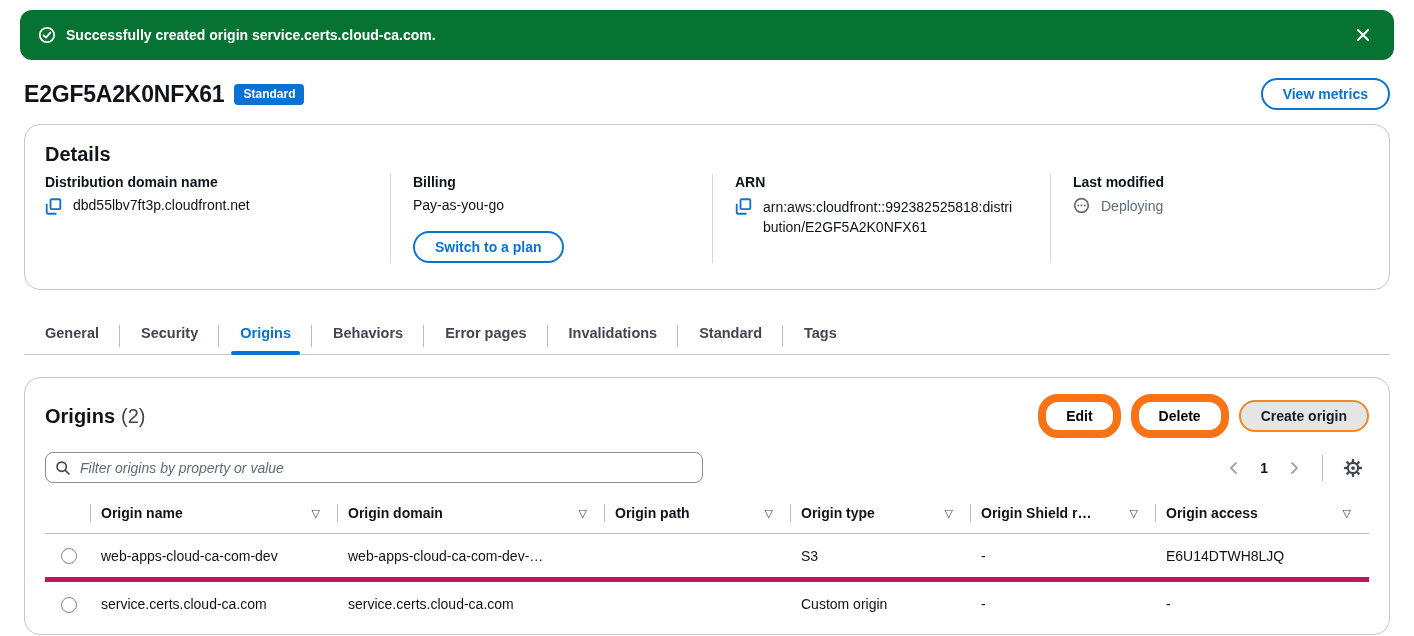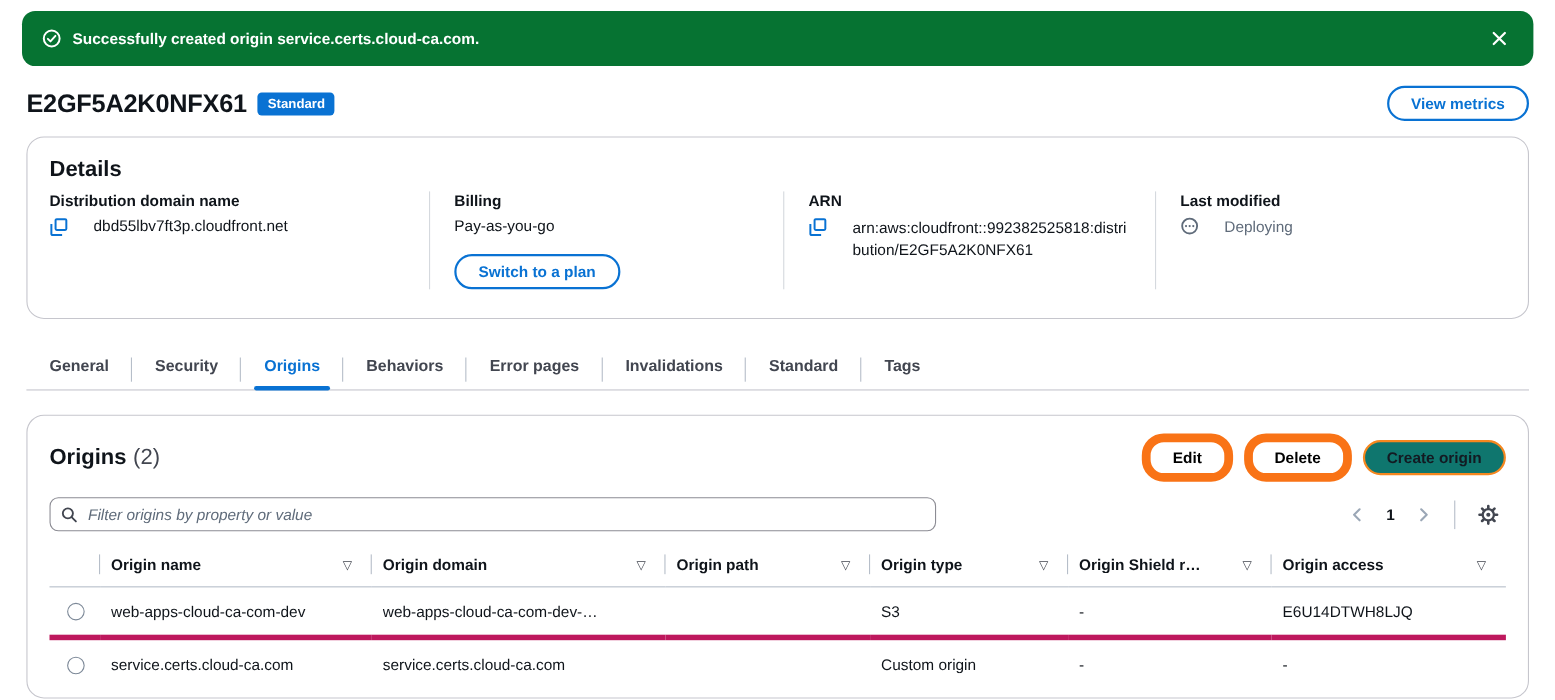--- a/index.html
+++ b/index.html
@@ -15,33 +15,33 @@
   
   .page-head { display:flex; align-items:center; margin:18px 24px 14px 24px; }
   .page-title { font-size:23px; font-weight:800; letter-spacing:-0.2px; }
   .badge { background:#0972d3; color:#fff; font-size:12px; font-weight:700; border-radius:4px;
     padding:3px 9px 4px 9px; margin-left:10px; }
   .spacer { flex:1; }
   .btn { font-family:inherit; font-size:14px; font-weight:700; border-radius:20px; padding:6px 20px;
     background:#fff; cursor:pointer; white-space:nowrap; }
   .btn-normal { border:2px solid #0972d3; color:#0972d3; }
   .btn-disabled { border:8px solid #f97316; color:#000000; cursor:default; }
-  .btn-primary { border:2px solid #f5871f; background:#0f766e; color:#131a22; }
+  .btn-primary { border:2px solid #f5871f; background:#e5e5e5; color:#131a22; }
 
   
   .card { border:1px solid #c6c6cd; border-radius:16px; margin:0 24px; background:#fff; }
   .details-card { padding:18px 27px 26px 20px; }
   .card-h { font-size:20px; font-weight:800; }
 
   .details-grid { display:grid; grid-template-columns:345px 322px 338px 1fr; margin-top:8px; }
   .dcol { padding:0 22px; }
   .dcol:first-child { padding-left:0; }
   .dcol + .dcol { border-left:1px solid #d5d9de; }
   .f-label { font-size:14px; font-weight:700; margin-bottom:7px; }
-  .f-value { font-size:14px; display:flex; align-items:flex-start; gap:23px; }
+  .f-value { font-size:14px; display:flex; align-items:flex-start; gap:11px; }
   .f-value.muted { color:#5f6b7a; align-items:center; }
   .arn-text { max-width:252px; word-break:break-all; line-height:1.45; }
   .sub-btn { margin-top:18px; }
   .copy-ic { flex:0 0 auto; margin-top:1px; cursor:pointer; }
 
   
   .tabs { display:flex; margin:26px 24px 0 24px; border-bottom:1px solid #c6c6cd; }
   .tab { position:relative; padding:9px 21px 13px 21px; font-size:14.5px; font-weight:700;
     color:#424650; cursor:pointer; white-space:nowrap; }
   .tab:not(:last-child)::after { content:""; position:absolute; right:0; top:9px; height:22px;
@@ -51,21 +51,21 @@
     height:4px; border-radius:3px; background:#0972d3; }
 
   
   .origins-card { margin-top:22px; padding:16px 20px 8px 20px; }
   .o-head { display:flex; align-items:center; }
   .o-title { font-size:20px; font-weight:800; }
   .o-count { font-size:20px; font-weight:400; color:#424650; margin-left:6px; }
   .o-actions { display:flex; gap:10px; align-items:center; }
 
   .toolbar { display:flex; align-items:center; margin-top:14px; }
-  .search-wrap { position:relative; width:806px; }
+  .search-wrap { position:relative; width:658px; }
   .search-wrap svg { position:absolute; left:10px; top:8px; }
   .search-input { width:100%; height:31px; border:1px solid #8c8c94; border-radius:8px;
     padding:0 10px 0 34px; font-size:14px; font-family:inherit; color:#0f141a; }
   .search-input::placeholder { font-style:italic; color:#5f6b7a; }
   .pagination { margin-left:auto; display:flex; align-items:center; gap:6px; }
   .pg-btn { background:none; border:none; padding:4px 6px; cursor:pointer; display:flex; align-items:center; }
   .pg-num { font-size:14px; font-weight:700; padding:0 6px; cursor:pointer; }
   .pg-div { width:1px; height:26px; background:#b6bec9; margin:0 8px; }
 
   

